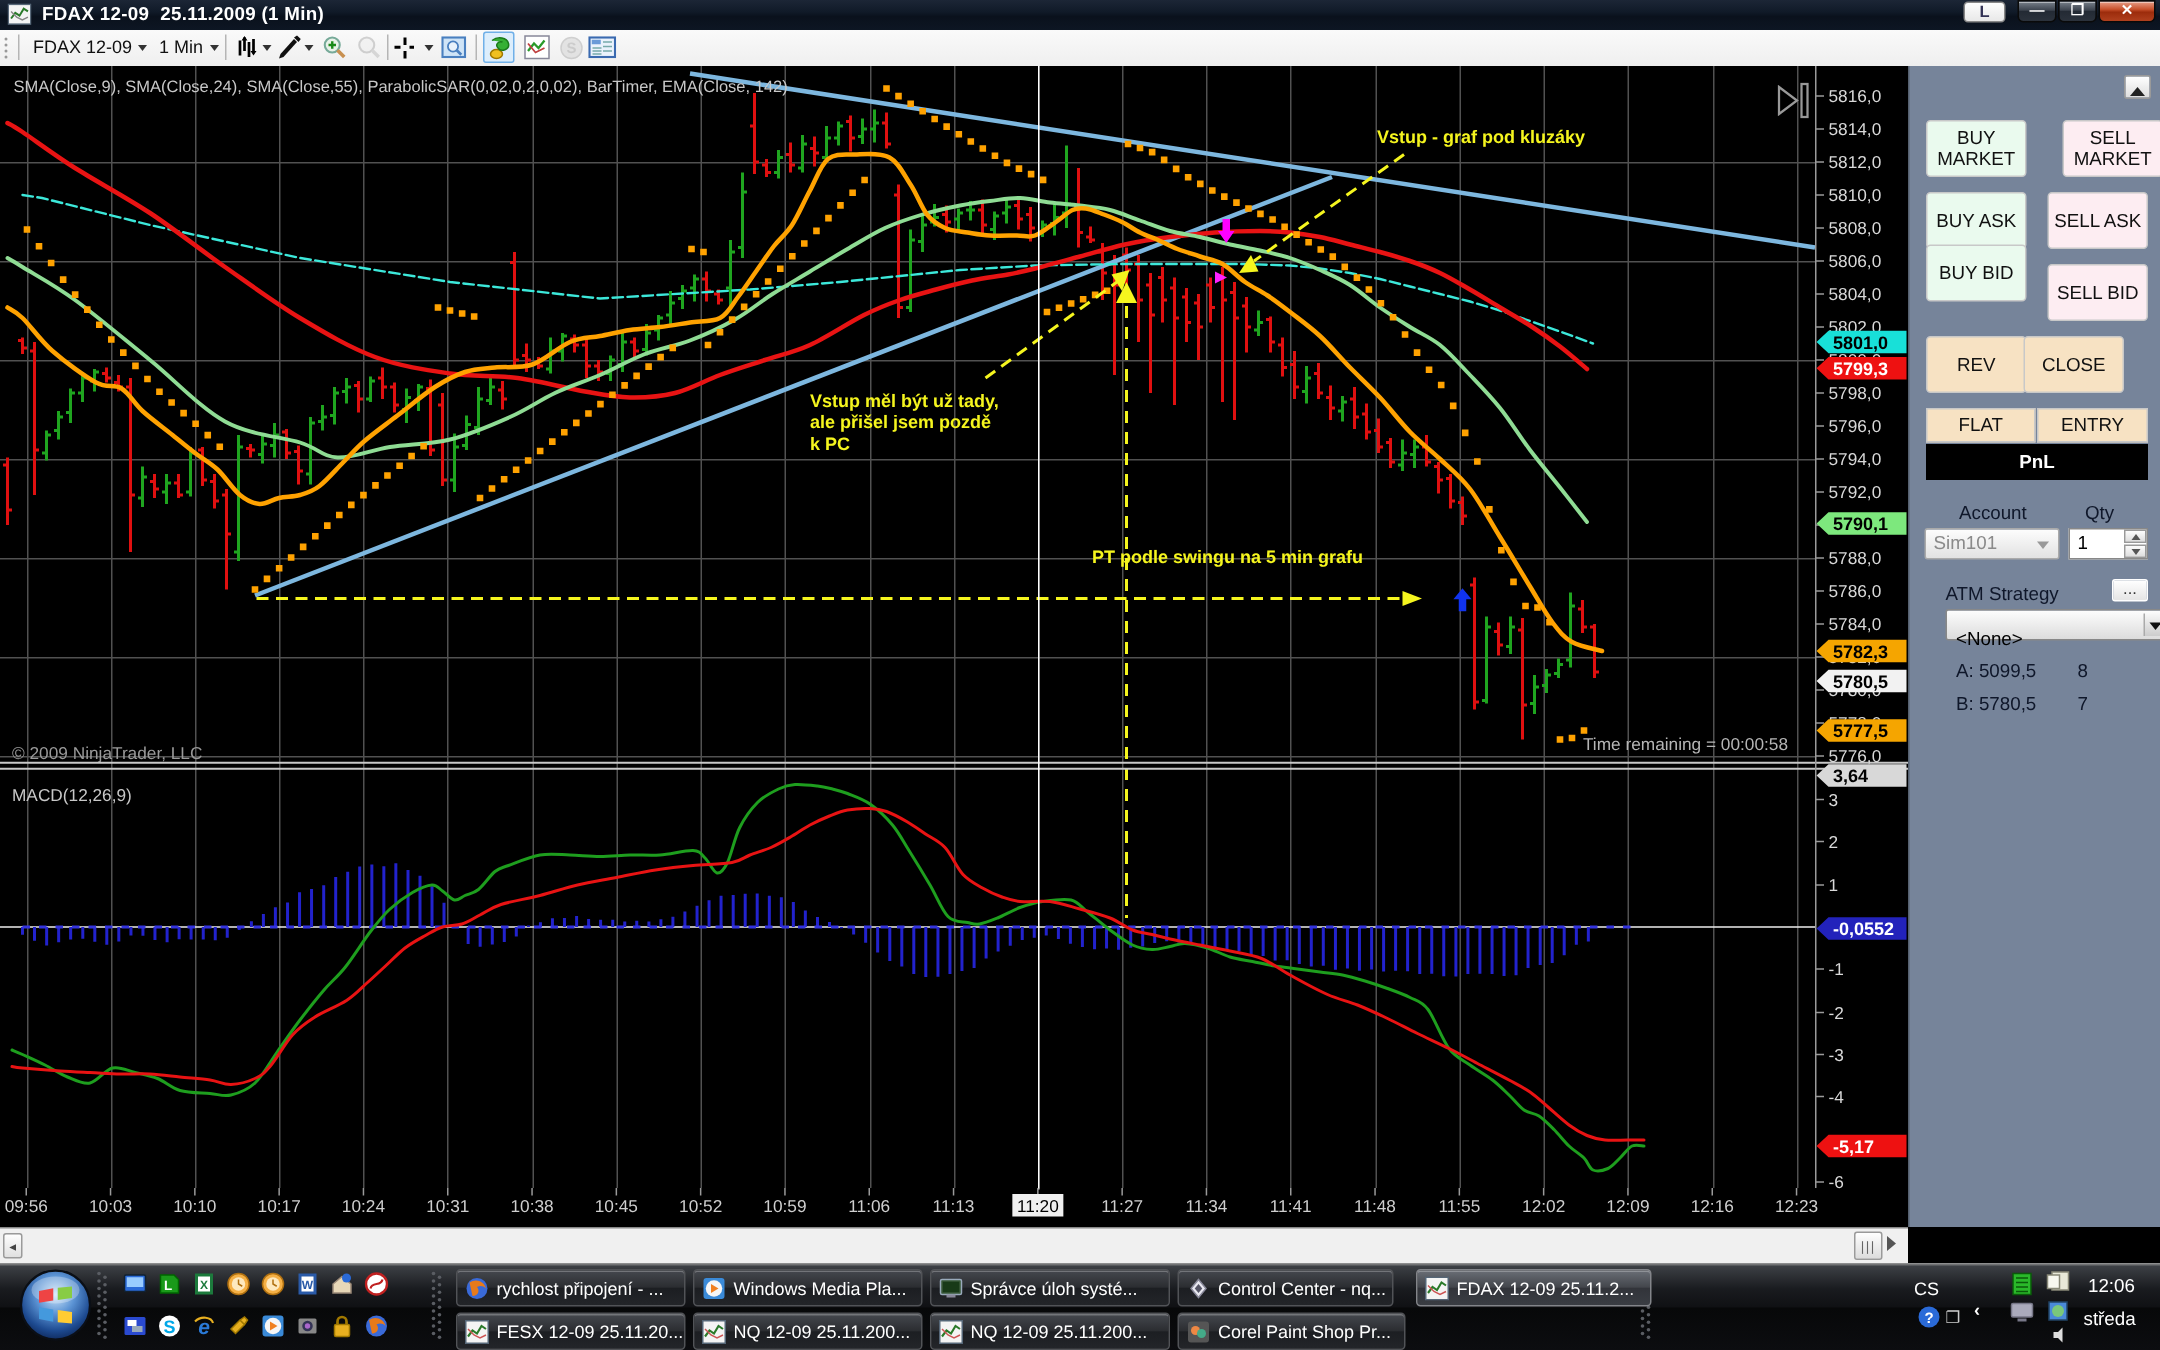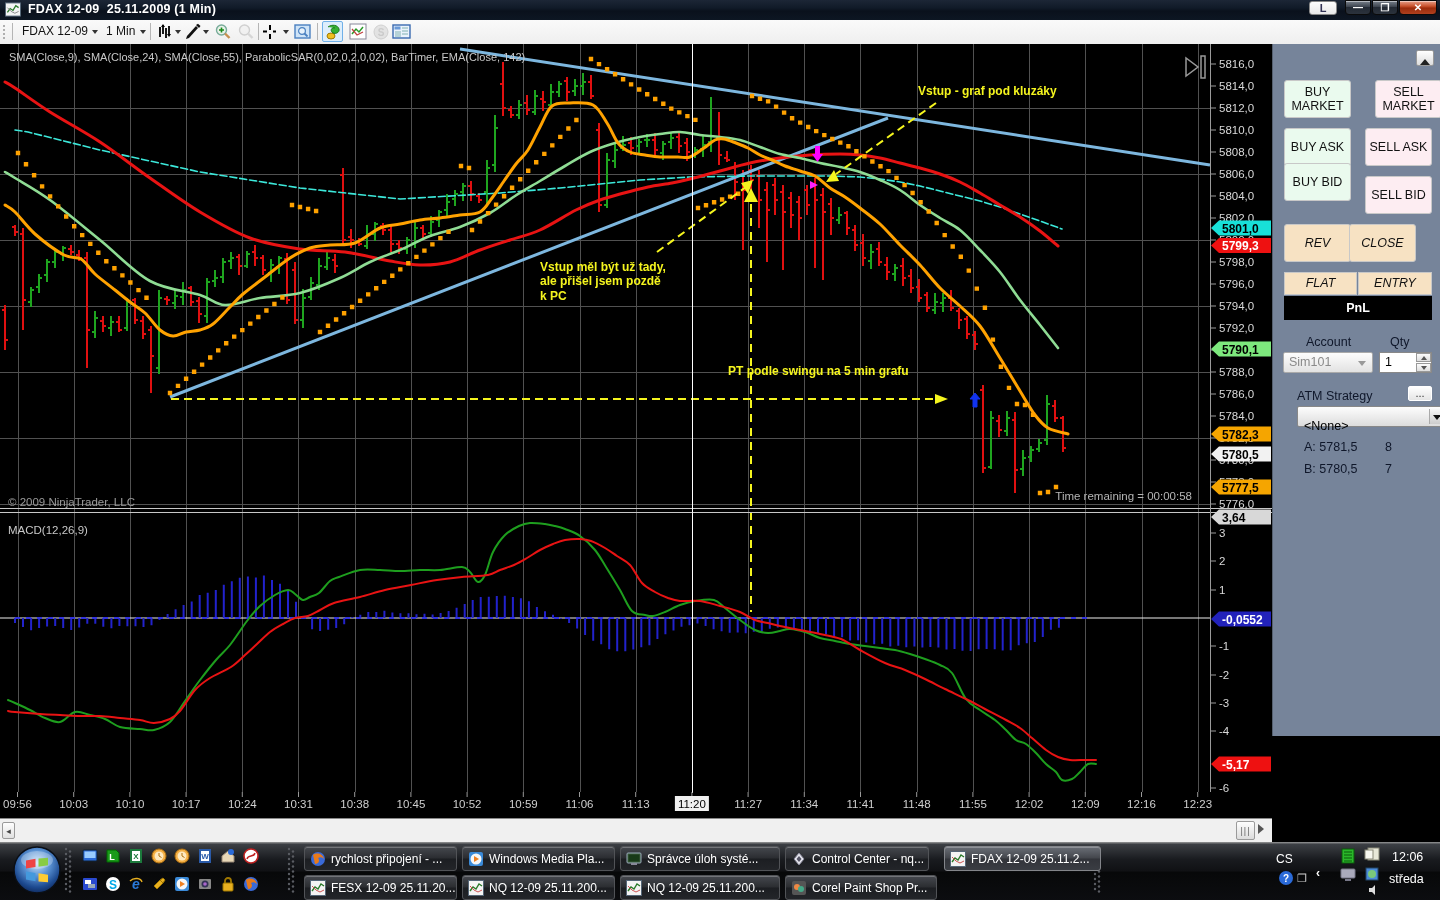--- a/index.html
+++ b/index.html
@@ -17,24 +17,24 @@
 #btnClose { left:1399px; width:38px; background:linear-gradient(#e8a08a 0%,#c8512c 40%,#9c2c0c 55%,#b0401e 100%); }
 .winbtn span { display:block; text-align:center; color:#fff; font-size:10px; line-height:13px; font-weight:bold; }
 
 
 #toolbar { left:0; top:20px; width:1440px; height:40px; background:linear-gradient(#fafafa,#ededed 70%,#dfdfdf); border-bottom:1px solid #b9b9b9; }
 .tsep { position:absolute; top:3px; width:1px; height:17px; background:#b5b5b5; }
 .ttxt { position:absolute; top:4px; color:#111; font-size:12px; }
 .caret { position:absolute; top:10px; width:0; height:0; border-left:3.5px solid transparent; border-right:3.5px solid transparent; border-top:4px solid #333; }
 
 
-#rpanel { left:1272px; top:44px; width:168px; height:692px; background:#76849a; border-left:1px solid #55606f; }
+#rpanel { left:1272px; top:44px; width:168px; height:774px; background:#76849a; border-left:1px solid #55606f; }
 .obtn { position:absolute; width:67px; height:38px; border-radius:3px; border:1px solid #c8c8c8;
   font-size:12.5px; color:#111; text-align:center; display:flex; align-items:center; justify-content:center; line-height:1.15; }
-.buy { background:#eafaee; } .sell { background:#fdedf2; } .tan { background:#f7e2c3;font-style:italic; }
+.buy { background:#eafaee; } .sell { background:#fdedf2; } .tan { background:#f7e2c3; }
 #pnl { left:11px; top:252px; width:148px; height:24px; background:#000; color:#fff; font-weight:bold; font-size:12.5px; text-align:center; line-height:24px; }
 .rlab { position:absolute; color:#0f172a; font-size:12.5px; }
 
 
 #hstrip { left:0; top:818px; width:1272px; height:24px; background:#f0f0f0; border-top:1px solid #888; }
 
 
 #taskbar { left:0; top:842px; width:1440px; height:58px;
   background:linear-gradient(to bottom,#9a9a9a 0%,#3c3f44 4%,#191b1f 30%,#101114 50%,#070809 52%,#0c0d10 100%); }
 .tbtn { position:absolute; height:25px; border-radius:3px; border:1px solid #515357;
@@ -349,21 +349,21 @@
       <span style="display:block;margin:2px auto 0;width:0;height:0;border-left:3px solid transparent;border-right:3px solid transparent;border-bottom:4px solid #555"></span>
     </div>
   <div class="abs" style="left:143px;top:319px;width:15px;height:9px;background:linear-gradient(#fcfcfc,#ddd);border:1px solid #999">
       <span style="display:block;margin:2px auto 0;width:0;height:0;border-left:3px solid transparent;border-right:3px solid transparent;border-top:4px solid #555"></span>
     </div>
   <div class="rlab" style="left:24px;top:345px">ATM Strategy</div>
   <div class="abs" style="left:135px;top:342px;width:24px;height:15px;background:linear-gradient(#fff,#e5e5e5);border:1px solid #fff;border-radius:2px;color:#333;font-size:11px;text-align:center;line-height:12px">...</div>
   <div class="abs" style="left:24px;top:362px;width:150px;height:21px;background:linear-gradient(#fdfdfd,#dcdcdc);border:1px solid #888;border-radius:2px;color:#000;font-size:12.5px;padding:12px 0 0 6px">&lt;None&gt;<span style="position:absolute;right:2px;top:2px;bottom:2px;width:15px;background:linear-gradient(#f8f8f8,#ccc);border-left:1px solid #aaa">
         <span style="position:absolute;left:3px;top:6px;width:0;height:0;border-left:4px solid transparent;border-right:4px solid transparent;border-top:5px solid #111"></span>
       </span></div>
-  <div class="rlab" style="left:31px;top:396px">A: 5781,5</div>
+  <div class="rlab" style="left:31px;top:396px">A: 5099,5</div>
     <div class="rlab" style="left:112px;top:396px">8</div>
   <div class="rlab" style="left:31px;top:418px">B: 5780,5</div>
     <div class="rlab" style="left:112px;top:418px">7</div>
 </div>
 
 <div id="taskbar" class="abs">
   <svg class="abs" style="left:13px;top:4px" width="48" height="48" viewBox="0 0 48 48">
     <defs>
         <radialGradient id="orb" cx="50%" cy="35%" r="70%">
           <stop offset="0%" stop-color="#cfe6fa"></stop>

